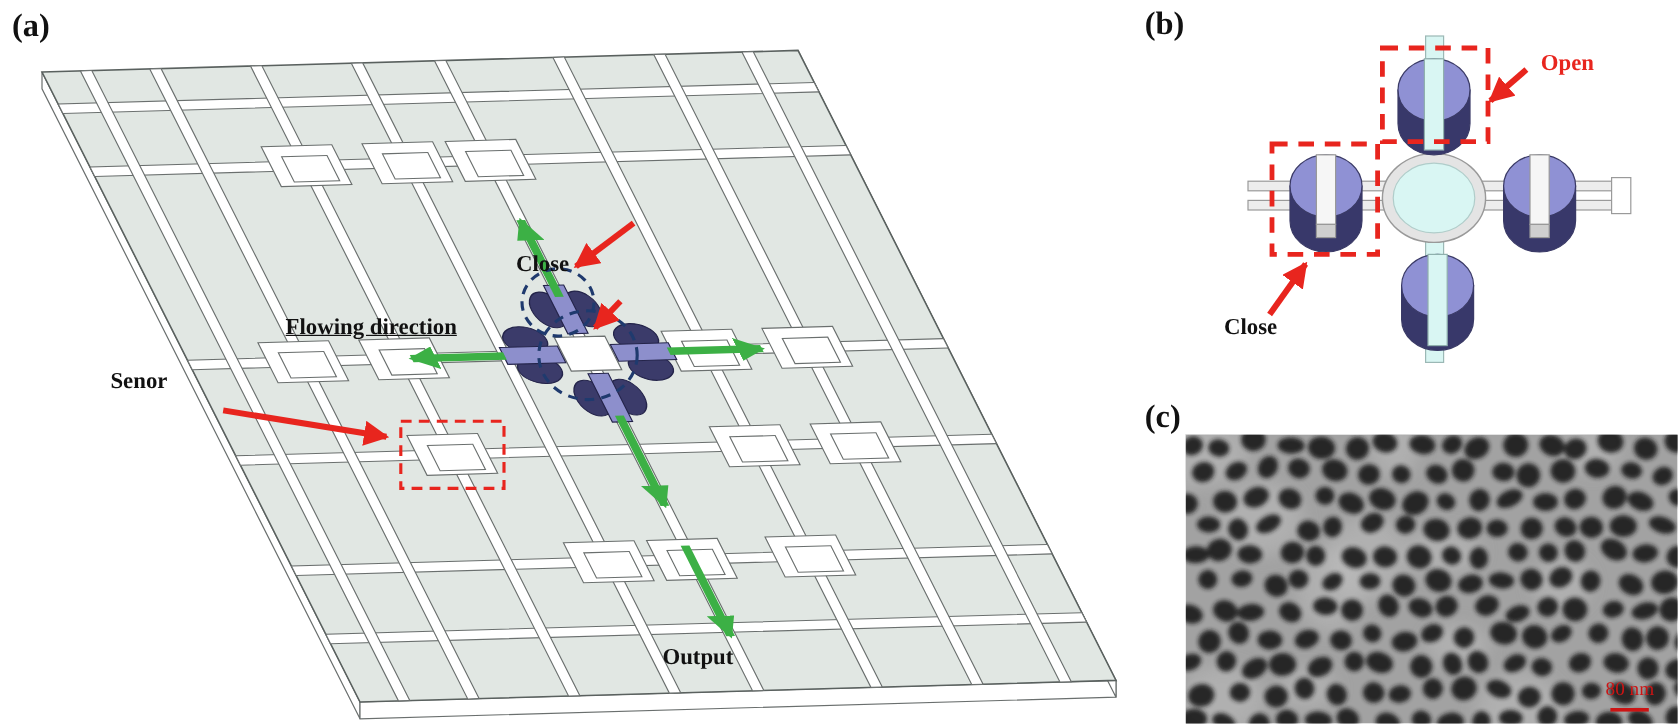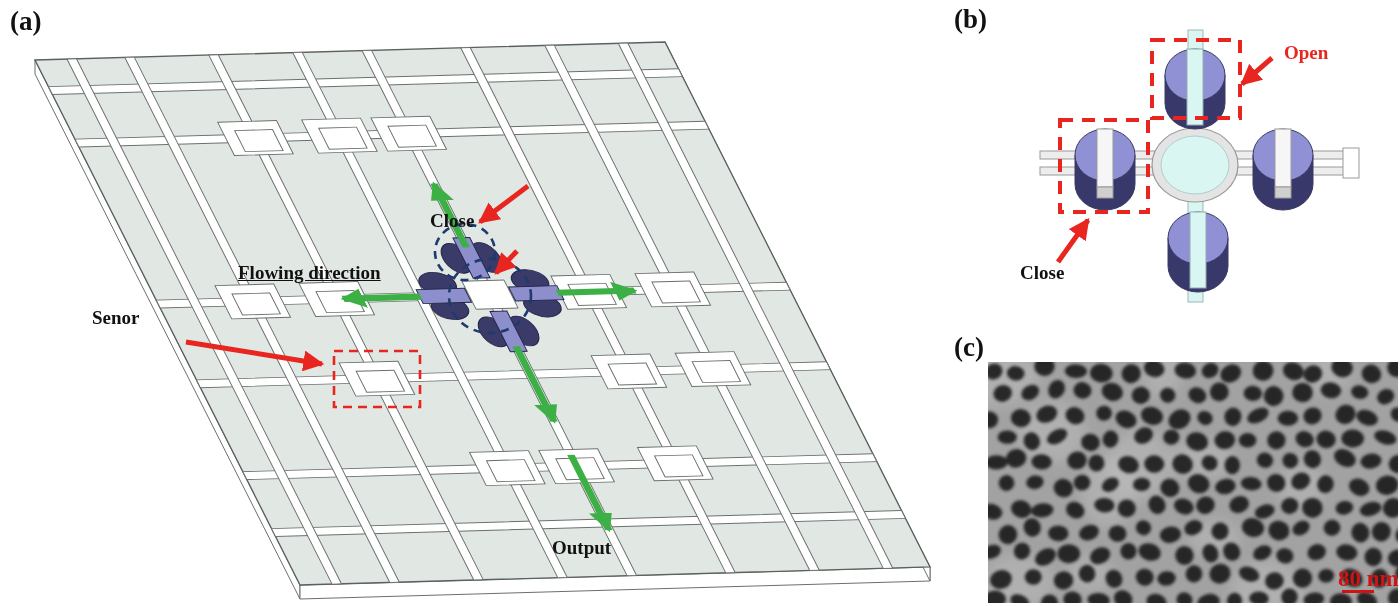--- a/index.html
+++ b/index.html
@@ -1,21 +1,21 @@
 <!DOCTYPE html>
 <html><head>
 <meta charset="utf-8">
 <style>
   html,body{margin:0;padding:0;background:#ffffff;}
   #fig{position:relative;width:1400px;height:606px;background:#ffffff;overflow:hidden;
        font-family:"Liberation Serif","DejaVu Serif",serif;}
   .panel-tag{position:absolute;font-size:27px;font-weight:bold;color:#111;}
   .ann{position:absolute;font-size:19px;font-weight:bold;color:#111;white-space:nowrap;}
   .ann.red{color:#e8251e;}
-  .scalebar-text{position:absolute;font-size:23px;font-weight:bold;color:#cc1414;white-space:nowrap;}
+  .scalebar-text{position:absolute;font-size:16px;font-weight:normal;color:#cc1414;white-space:nowrap;}
   .scalebar-line{position:absolute;width:32px;height:3px;background:#cc1414;}
   svg{position:absolute;display:block;}
   #svg-a{left:0;top:0;}
   #svg-b{left:950px;top:0;}
   #svg-c{left:988px;top:362px;}
 </style>
 </head>
 <body>
 
 <div id="fig">

